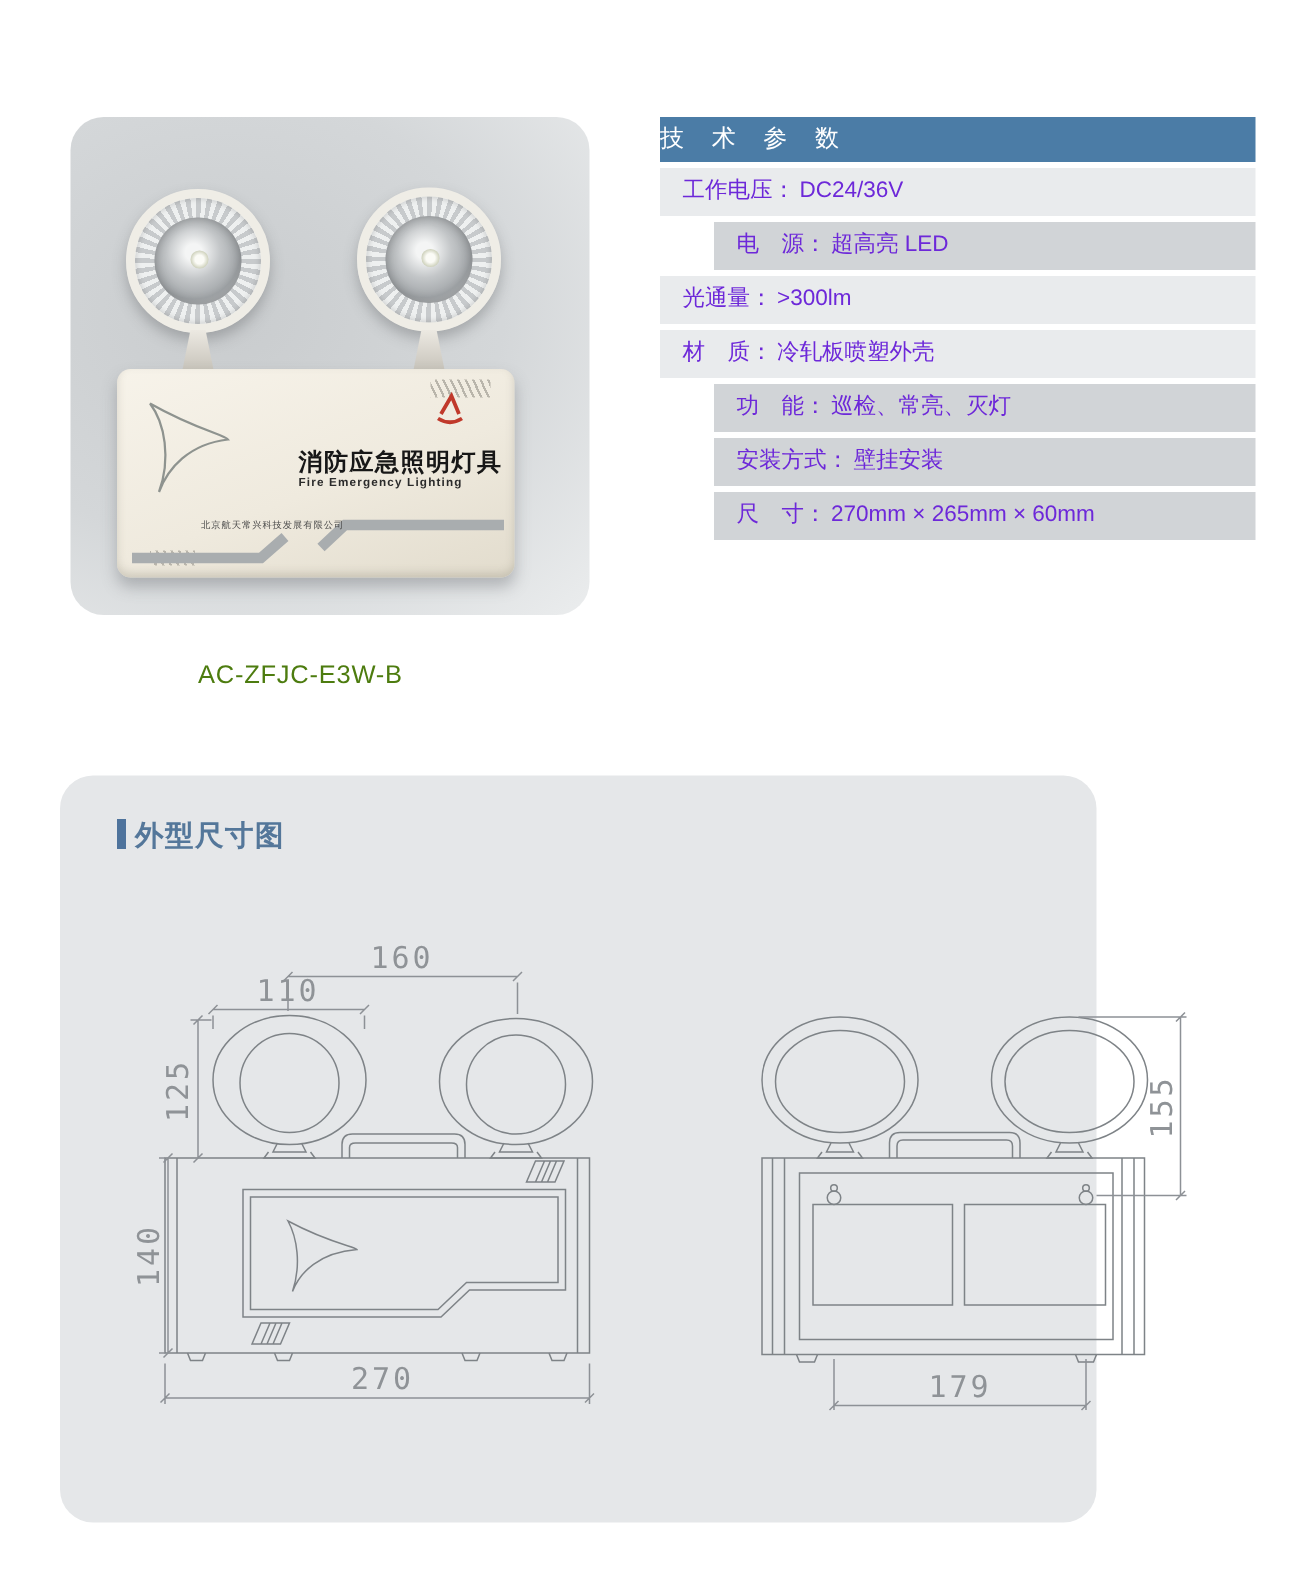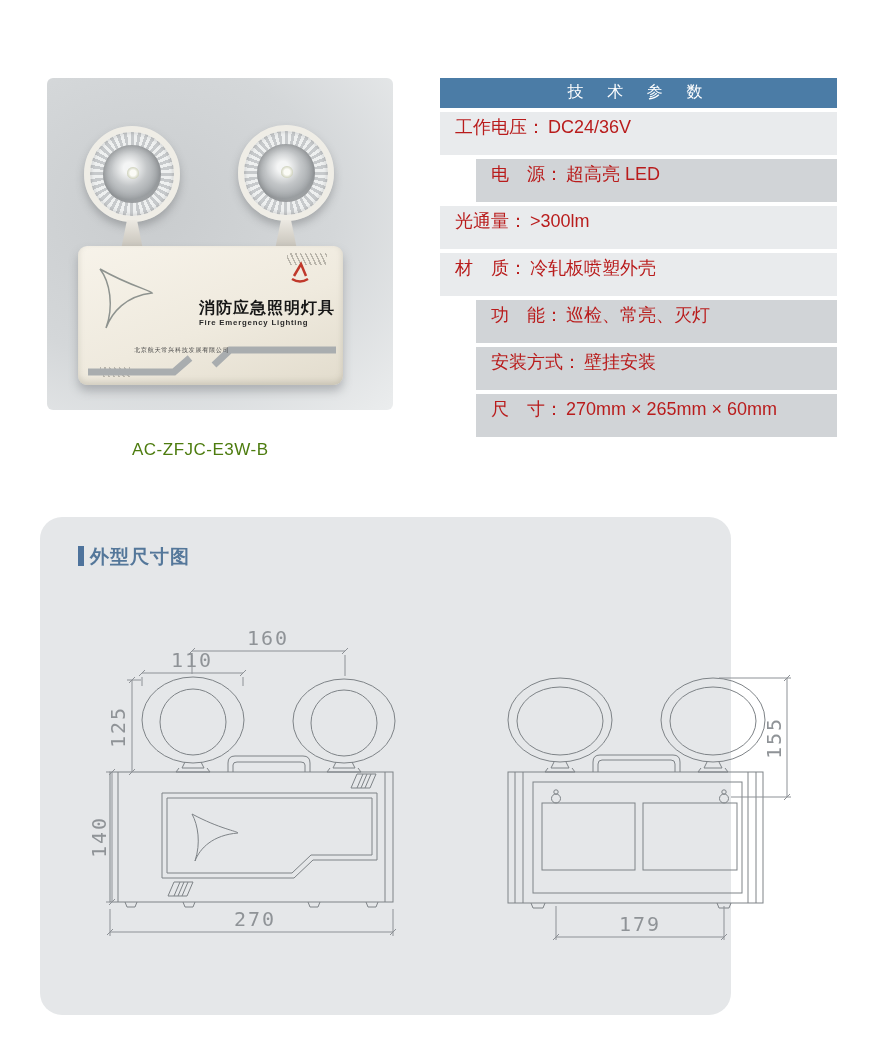--- a/index.html
+++ b/index.html
@@ -1,20 +1,20 @@
 <!DOCTYPE html>
 <html><head>
 <meta charset="utf-8">
 <style>
   html,body{margin:0;padding:0;background:#fff;}
   body{font-family:"Liberation Sans","DejaVu Sans",sans-serif;}
   .page{position:relative;width:877px;height:1052px;background:#fff;overflow:hidden;}
 
   
-  .photo-card{position:absolute;left:47px;top:78px;width:346px;height:332px;border-radius:6px;
+  .photo-card{position:absolute;left:47px;top:78px;width:346px;height:332px;border-radius:22px;
     background:radial-gradient(140% 120% at 30% 40%, #c9ccce 0%, #d4d7d9 38%, #e9ebec 68%, #fbfcfc 92%);}
   .lamp{position:absolute;width:96px;height:96px;border-radius:50%;box-sizing:border-box;
     border:6px solid #efede6;
     background:repeating-conic-gradient(from 8deg,#c7cacc 0deg 5deg,#eef0f0 5deg 10deg);
     box-shadow:0 5px 9px rgba(80,82,86,.35), inset 0 0 4px rgba(0,0,0,.2);}
   .lamp::before{content:"";position:absolute;left:16%;top:16%;width:68%;height:68%;border-radius:50%;
     background:radial-gradient(circle at 45% 40%, #f4f5f5 0 12%, #c3c6c8 38%, #a2a6a9 66%, #d5d7d8 90%);
     box-shadow:inset 0 0 8px rgba(0,0,0,.28);}
   .lamp::after{content:"";position:absolute;left:44%;top:42%;width:14%;height:14%;border-radius:50%;
     background:radial-gradient(circle,#fbfbf6 0 35%,#cfd2bd 70%,#b9bdbf);}
@@ -36,23 +36,23 @@
     transform:scale(.78);transform-origin:left top;letter-spacing:1px;white-space:nowrap;}
   .device-co{position:absolute;left:56px;top:100px;font-size:10px;color:#4a4a4a;
     transform:scale(.62);transform-origin:left top;letter-spacing:1px;white-space:nowrap;}
   .deco{position:absolute;left:0;top:0;}
 
   
   .model{position:absolute;left:132px;top:440px;font-size:17px;color:#4d7c0f;letter-spacing:.5px;}
 
   
   .spec{position:absolute;left:440px;top:78px;width:397px;}
-  .spec-header{height:30px;line-height:30px;background:#4b7ca6;color:#fff;text-align:center;
-    font-size:16px;letter-spacing:7px;font-family:Liberation Mono, monospace;}
-  .spec-row{height:43px;line-height:30px;margin-top:4px;padding-left:15px;font-size:18px;color:#b91c1c;box-sizing:border-box;}
+  .spec-header{height:30px;line-height:30px;background:#4b7ca6;color:#fff;
+    font-size:16px;letter-spacing:7px;}
+  .spec-row{height:32px;line-height:30px;margin-top:4px;padding-left:15px;font-size:15px;color:#6d28d9;box-sizing:border-box;}
   .spec-row.odd{background:#e9ebed;}
   .spec-row.even{background:#d1d4d7;margin-left:36px;}
   .spec-label{white-space:pre;}
   .spec-value{margin-left:3px;}
 
   
   .panel{position:absolute;left:40px;top:517px;width:691px;height:498px;border-radius:22px;background:#e5e7e9;}
   .sec-title{position:absolute;left:38px;top:27px;height:22px;}
   .sec-bar{position:absolute;left:0;top:2px;width:6px;height:20px;background:#4e739c;}
   .sec-text{position:absolute;left:12px;top:0;font-size:19px;font-weight:bold;color:#54779a;letter-spacing:1px;white-space:nowrap;}

